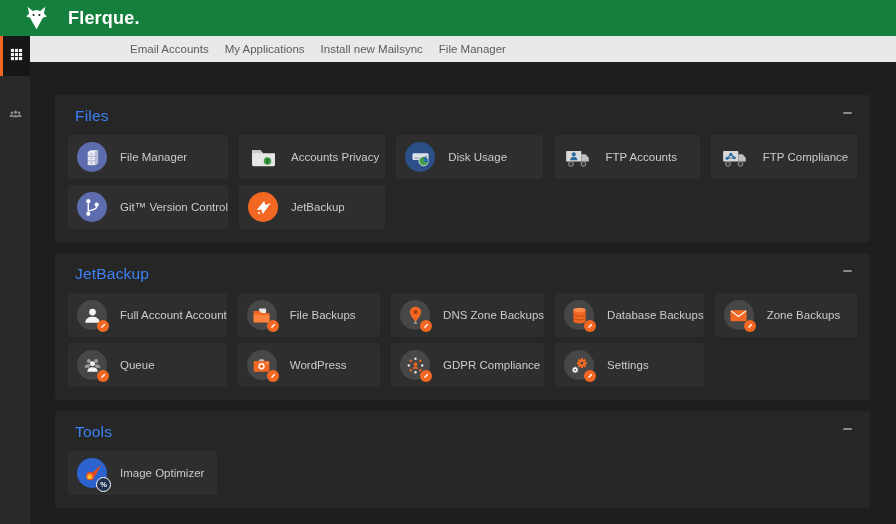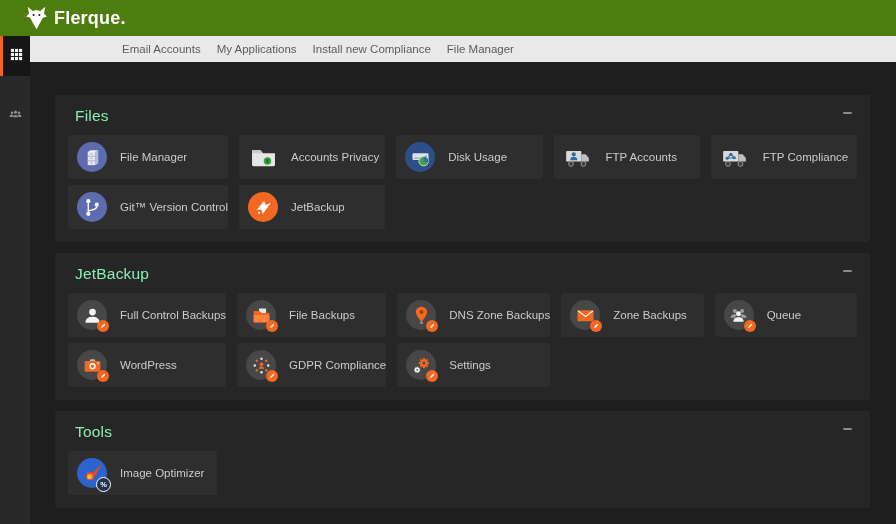--- a/index.html
+++ b/index.html
@@ -5,22 +5,22 @@
   * { margin:0; padding:0; box-sizing:border-box; }
   html,body { width:896px; height:524px; }
   body {
     position:relative; overflow:hidden;
     background:#1e1e1e;
     font-family:"Liberation Sans","DejaVu Sans",sans-serif;
   }
   
   .app-header {
     position:absolute; top:0; left:0; width:896px; height:36px;
-    background:#4d7c0f; display:flex; align-items:center;
-    padding-left:23px; gap:4px; z-index:6;
+    background:#15803d; display:flex; align-items:center;
+    padding-left:23px; gap:18px; z-index:6;
   }
   .brand-logo { width:27px; height:27px; display:flex; }
   .brand-logo svg { width:100%; height:100%; }
   .brand-name { color:#ffffff; font-size:18px; font-weight:bold; letter-spacing:.2px; }
   
   .sidebar {
     position:absolute; top:36px; left:0; width:30px; height:488px;
     background:#292929; z-index:5;
   }
   .side-item {
@@ -41,21 +41,21 @@
   
   .main {
     position:absolute; top:62px; left:30px; width:866px; height:462px;
     padding:33px 26px 0 25px; overflow:hidden;
   }
   .panel {
     background:var(--panel-bg,#262626); border-radius:2px;
     padding:12px 13px 13px 13px; margin-bottom:11px;
   }
   .panel-head { display:flex; justify-content:space-between; align-items:flex-start; padding:0 3px 0 7px; }
-  .panel-title { font-size:15.5px; font-weight:400; color:#86efac; letter-spacing:.2px; }
+  .panel-title { font-size:15.5px; font-weight:400; color:#3b82f6; letter-spacing:.2px; }
   .collapse-btn { background:none; border:none; cursor:pointer; padding:5px 2px; }
   .collapse-bar { display:block; width:9px; height:2px; background:#8a8a8a; border-radius:1px; }
   .cards { display:grid; grid-template-columns:repeat(5,1fr); gap:6px 11px; margin-top:10px; }
   .card {
     height:44px; background:var(--card-bg,#2e2e2e); border-radius:3px;
     display:flex; align-items:center; padding-left:9px; gap:13px; cursor:pointer;
   }
   .ic {
     width:30px; height:30px; border-radius:50%; position:relative; flex:none;
     display:flex; align-items:center; justify-content:center;
@@ -115,21 +115,21 @@
             <path d="M21.5 15.5c0-2.2-1.7-3.4-3.8-3.4-1 0-1.9.3-2.6.8.9.8 1.4 1.7 1.5 2.9h4.9z"></path>
             <path d="M7.8 16.5c0-2.5 1.9-3.9 4.2-3.9s4.2 1.4 4.2 3.9H7.8z"></path>
           </g>
         </svg></span>
     </div>
   </aside>
 
 <nav class="topnav" id="topnav">
     <a class="nav-link">Email Accounts</a>
     <a class="nav-link">My Applications</a>
-    <a class="nav-link">Install new Compliance</a>
+    <a class="nav-link">Install new Mailsync</a>
     <a class="nav-link">File Manager</a>
   </nav>
 
 <main class="main" id="sections">
     <section class="panel">
     <div class="panel-head">
       <h2 class="panel-title">Files</h2>
       <button class="collapse-btn">
         <span class="collapse-bar"></span>
       </button>
@@ -248,21 +248,21 @@
             <svg viewBox="0 0 24 24">
               <circle cx="12" cy="8.4" r="3.5" fill="#f4f4f4"></circle>
               <path d="M4.6 19.6c0-4.3 3.3-6.2 7.4-6.2s7.4 1.9 7.4 6.2z" fill="#f4f4f4"></path>
             </svg>
             <span class="badge badge-edit">
               <svg viewBox="0 0 12 12">
                 <path d="M3.2 8.8l.3-1.8L8 2.5l1.5 1.5L5 8.5l-1.8.3z" fill="#fff"></path>
               </svg>
             </span>
           </span>
-    <span class="card-label">Full Control Backups</span>
+    <span class="card-label">Full Account Account</span>
   </div>
         <div class="card">
     <span class="ic" style="background: rgb(71, 71, 71);">
             <svg viewBox="0 0 24 24">
               <rect x="9.4" y="4.6" width="7.4" height="5.6" rx=".6" fill="#e8e8e8"></rect>
               <path d="M3.8 7.2h6.4l1.8 2.2h8.2v8.8a1 1 0 0 1-1 1H4.8a1 1 0 0 1-1-1z" fill="#f26822"></path>
               <path d="M3.8 11.4h16.4v6.6a1 1 0 0 1-1 1H4.8a1 1 0 0 1-1-1z" fill="#ff8340"></path>
             </svg>
             <span class="badge badge-edit">
               <svg viewBox="0 0 12 12">
@@ -280,20 +280,38 @@
               <path d="M12 2.8c-3.3 0-5.9 2.5-5.9 5.6 0 4 5.9 10 5.9 10s5.9-6 5.9-10c0-3.1-2.6-5.6-5.9-5.6z" fill="#f26822"></path>
               <circle cx="12" cy="8.3" r="2.1" fill="#a63a0a"></circle>
             </svg>
             <span class="badge badge-edit">
               <svg viewBox="0 0 12 12">
                 <path d="M3.2 8.8l.3-1.8L8 2.5l1.5 1.5L5 8.5l-1.8.3z" fill="#fff"></path>
               </svg>
             </span>
           </span>
     <span class="card-label">DNS Zone Backups</span>
+  </div>
+        <div class="card">
+    <span class="ic" style="background: rgb(71, 71, 71);">
+            <svg viewBox="0 0 24 24">
+              <path d="M5.6 6.2v11.6c0 1.4 2.9 2.5 6.4 2.5s6.4-1.1 6.4-2.5V6.2z" fill="#f26822"></path>
+              <ellipse cx="12" cy="6.2" rx="6.4" ry="2.4" fill="#ff8a47"></ellipse>
+              <g fill="none" stroke="#b84d10" stroke-width="1">
+                <path d="M5.6 10.2c0 1.4 2.9 2.5 6.4 2.5s6.4-1.1 6.4-2.5"></path>
+                <path d="M5.6 14.1c0 1.4 2.9 2.5 6.4 2.5s6.4-1.1 6.4-2.5"></path>
+              </g>
+            </svg>
+            <span class="badge badge-edit">
+              <svg viewBox="0 0 12 12">
+                <path d="M3.2 8.8l.3-1.8L8 2.5l1.5 1.5L5 8.5l-1.8.3z" fill="#fff"></path>
+              </svg>
+            </span>
+          </span>
+    <span class="card-label">Database Backups</span>
   </div>
         <div class="card">
     <span class="ic" style="background: rgb(71, 71, 71);">
             <svg viewBox="0 0 24 24">
               <rect x="3.6" y="6.4" width="16.8" height="11.6" rx="1" fill="#f26822"></rect>
               <path d="M4.2 7.2 12 13l7.8-5.8" fill="none" stroke="#fff" stroke-width="1.2"></path>
             </svg>
             <span class="badge badge-edit">
               <svg viewBox="0 0 12 12">
                 <path d="M3.2 8.8l.3-1.8L8 2.5l1.5 1.5L5 8.5l-1.8.3z" fill="#fff"></path>

